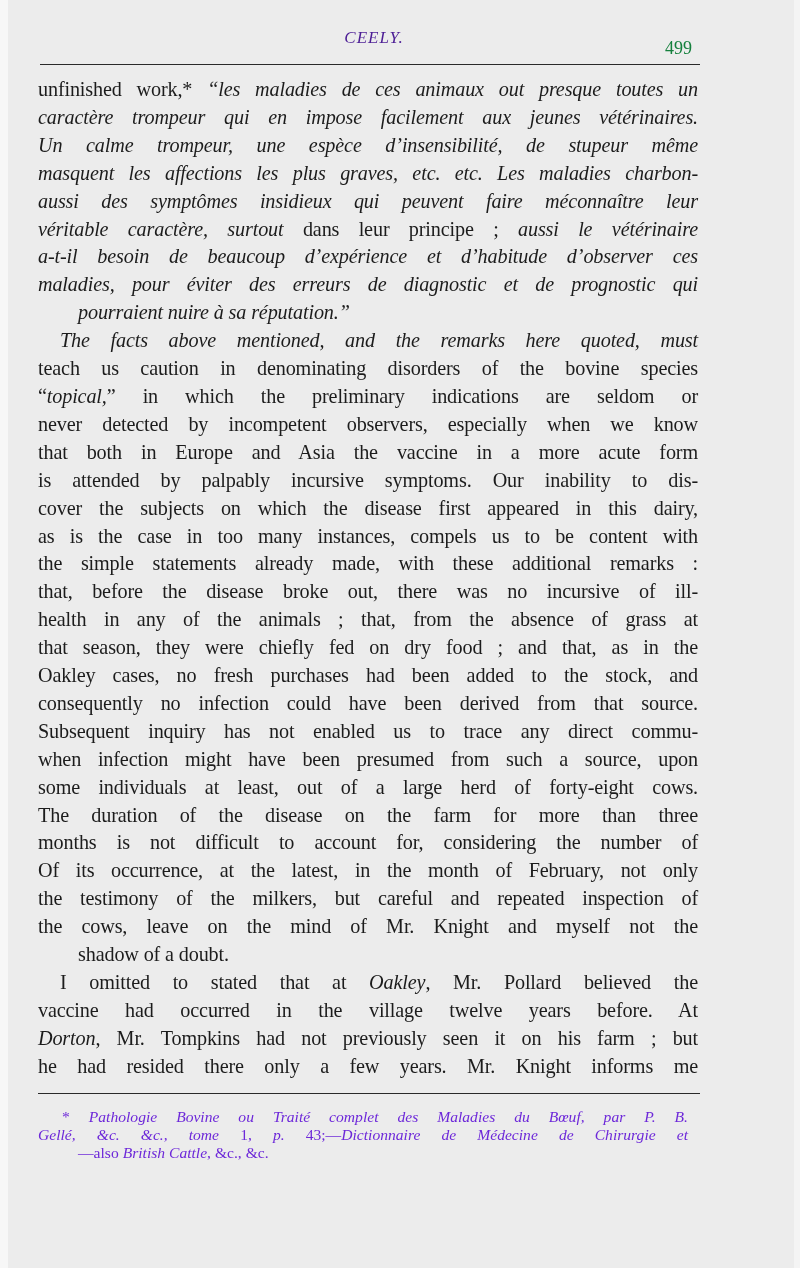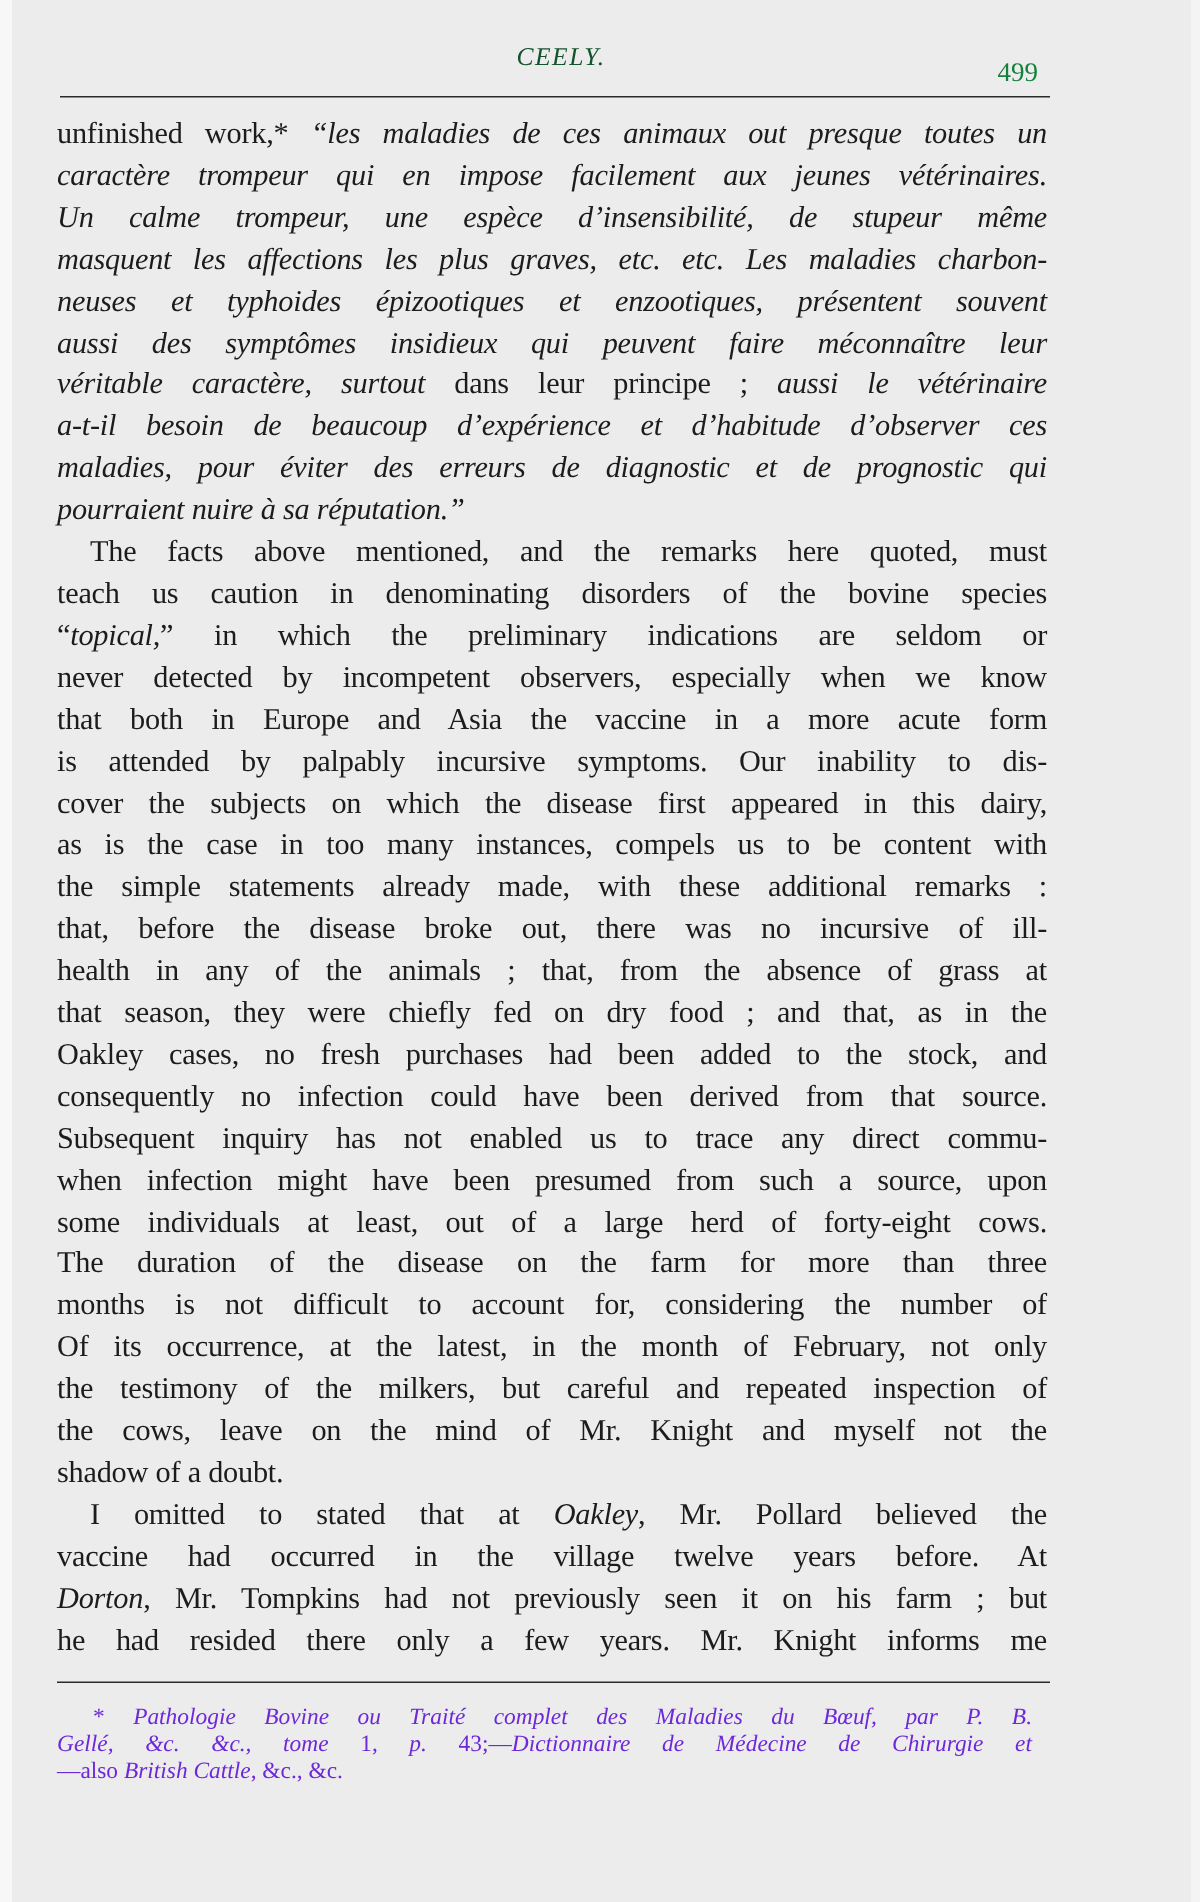--- a/index.html
+++ b/index.html
@@ -9,39 +9,39 @@
     font-family: "Liberation Serif", "DejaVu Serif", serif;
     color: #1c1c1c;
     position: relative;
   }
   .edge-left { position: absolute; left: 0; top: 0; width: 8px; height: 1268px; background: #f7f7f7; }
   .edge-right { position: absolute; right: 0; top: 0; width: 6px; height: 1268px; background: #f4f4f4; }
   .page { position: absolute; left: 38px; top: 0; width: 672px; }
   .running-head { position: relative; height: 68px; }
   .running-title {
     position: absolute; left: 0; right: 0; top: 28px; text-align: center;
-    font-style: italic; font-size: 17px; letter-spacing: 1px; color: #14532d;
+    font-style: italic; font-size: 17px; letter-spacing: 1px; color: #4c1d95;
   }
   .page-number {
     position: absolute; right: 18px; top: 38px; font-size: 18px; color: #15803d;
   }
   .head-rule {
     position: absolute; left: 2px; right: 10px; top: 64px; height: 0;
     border-top: 1.6px solid #2a2a2a;
   }
   .body-text {
     margin-top: 8px;
     font-size: 20.2px; line-height: 27.9px;
     text-align: justify; width: 660px;
     letter-spacing: -0.15px;
   }
   .body-text p { margin: 0; }
   .body-text i { font-style: italic; }
   .line { display: block; text-align-last: justify; white-space: nowrap; }
-  .line.last { text-align-last: left; }
+  .line.last { text-align-last: left; margin-left: 40px; }
   .foot-rule {
     margin-top: 12px; width: 662px; border-top: 1.4px solid #2a2a2a;
   }
   .footnote {
     margin-top: 14px; width: 650px;
     font-size: 15.6px; line-height: 18.2px; color: #6d28d9;
     text-align: justify;
   }
   .footnote .line { white-space: nowrap; }
 </style>
@@ -57,29 +57,28 @@
     <div class="page-number">499</div>
     <div class="head-rule"></div>
   </div>
 
   <div class="body-text" id="body-text">
       <p>
         <span class="line"><span>unfinished work,* </span><i>“les maladies de ces animaux out presque toutes un</i></span>
         <span class="line"><i>caractère trompeur qui en impose facilement aux jeunes vétérinaires.</i></span>
         <span class="line"><i>Un calme trompeur, une espèce d’insensibilité, de stupeur même</i></span>
         <span class="line"><i>masquent les affections les plus graves, etc. etc.  Les maladies charbon-</i></span>
-        <span class="line"><i>neuses et typhoides épizootiques et enzootiques, présentent souvent</i></span>
         <span class="line"><i>aussi des symptômes insidieux qui peuvent faire méconnaître leur</i></span>
         <span class="line"><i>véritable caractère, surtout </i><span>dans leur principe ; </span><i>aussi le vétérinaire</i></span>
         <span class="line"><i>a-t-il besoin de beaucoup d’expérience et d’habitude d’observer ces</i></span>
         <span class="line"><i>maladies, pour éviter des erreurs de diagnostic et de prognostic qui</i></span>
         <span class="line last"><i>pourraient nuire à sa réputation.”</i></span>
       </p>
       <p>
-        <span class="line" style="padding-left: 22px;"><span>The facts above mentioned, and the remarks here quoted, must</span></span>
+        <span class="line" style="padding-left: 22px; font-style: italic;"><span>The facts above mentioned, and the remarks here quoted, must</span></span>
         <span class="line"><span>teach us caution in denominating disorders of the bovine species</span></span>
         <span class="line"><span>“</span><i>topical,</i><span>” in which the preliminary indications are seldom or</span></span>
         <span class="line"><span>never detected by incompetent observers, especially when we know</span></span>
         <span class="line"><span>that both in Europe and Asia the vaccine in a more acute form</span></span>
         <span class="line"><span>is attended by palpably incursive symptoms.   Our inability to dis-</span></span>
         <span class="line"><span>cover the subjects on which the disease first appeared in this dairy,</span></span>
         <span class="line"><span>as is the case in too many instances, compels us to be content with</span></span>
         <span class="line"><span>the simple statements already made, with these additional remarks :</span></span>
         <span class="line"><span>that, before the disease broke out, there was no incursive of ill-</span></span>
         <span class="line"><span>health in any of the animals ; that, from the absence of grass at</span></span>

